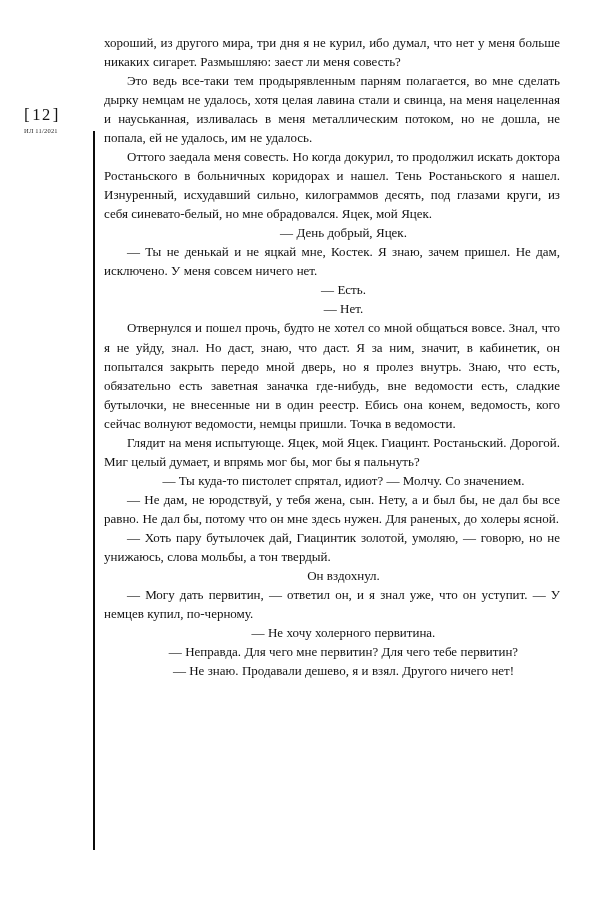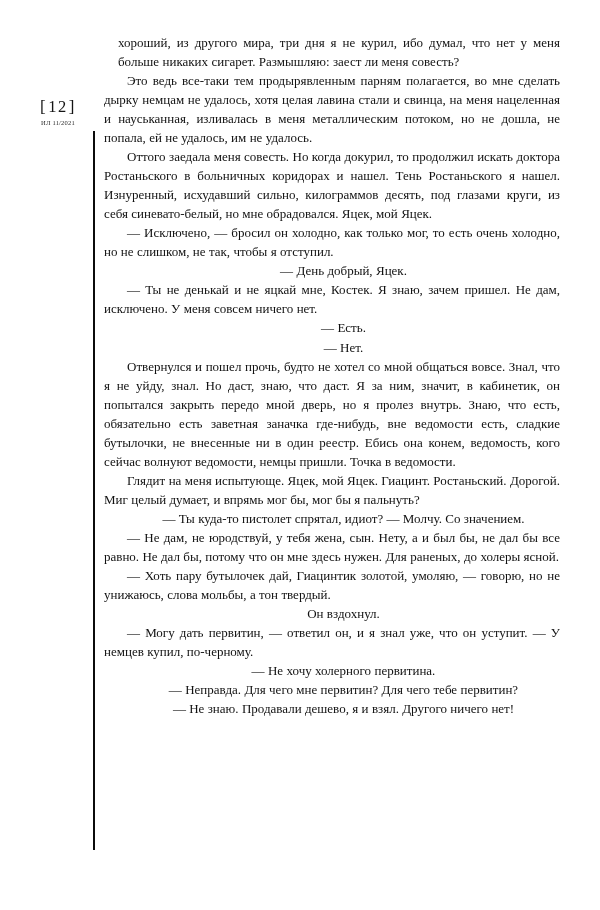--- a/index.html
+++ b/index.html
@@ -21,23 +21,22 @@
     inset: 0;
     width: 600px;
     height: 910px;
     background: #ffffff;
   }
 
   
   .margin-block {
     position: absolute;
     left: 24px;
-    top: 98px;
+    top: 106px;
     width: 68px;
-    text-align: center;
   }
   .folio {
     font-family: "Liberation Serif", "DejaVu Serif", serif;
     font-size: 17px;
     letter-spacing: 1.5px;
     color: #141414;
     line-height: 1.05;
     white-space: nowrap;
   }
   .folio .brkt {
@@ -80,21 +79,20 @@
     text-justify: inter-word;
     -webkit-hyphens: none;
     hyphens: none;
     word-spacing: 0.1px;
   }
   p.para.indent {
     text-indent: 23px;
   }
   p.para.cont {
     text-indent: 0;
-    margin-left: 14px;
   }
   p.para.last-left {
     text-align: center;
   }
 </style>
 </head>
 <body>
 
 <div class="page">
 
@@ -104,21 +102,20 @@
     </div>
     <div class="issue">ИЛ 11/2021</div>
   </div>
 
   <div class="vrule"></div>
 
   <div class="column">
     <p class="para cont">хороший, из другого мира, три дня я не курил, ибо думал, что нет у меня больше никаких сигарет. Размышляю: заест ли меня совесть?</p>
     <p class="para indent">Это ведь все-таки тем продырявленным парням полагается, во мне сделать дырку немцам не удалось, хотя целая лавина стали и свинца, на меня нацеленная и науськанная, изливалась в меня металлическим потоком, но не дошла, не попала, ей не удалось, им не удалось.</p>
     <p class="para indent">Оттого заедала меня совесть. Но когда докурил, то продолжил искать доктора Ростаньского в больничных коридорах и нашел. Тень Ростаньского я нашел. Изнуренный, исхудавший сильно, килограммов десять, под глазами круги, из себя синевато-белый, но мне обрадовался. Яцек, мой Яцек.</p>
-    <p class="para indent">— Исключено, — бросил он холодно, как только мог, то есть очень холодно, но не слишком, не так, чтобы я отступил.</p>
     <p class="para indent last-left">— День добрый, Яцек.</p>
     <p class="para indent">— Ты не денькай и не яцкай мне, Костек. Я знаю, зачем пришел. Не дам, исключено. У меня совсем ничего нет.</p>
     <p class="para indent last-left">— Есть.</p>
     <p class="para indent last-left">— Нет.</p>
     <p class="para indent">Отвернулся и пошел прочь, будто не хотел со мной общаться вовсе. Знал, что я не уйду, знал. Но даст, знаю, что даст. Я за ним, значит, в кабинетик, он попытался закрыть передо мной дверь, но я пролез внутрь. Знаю, что есть, обязательно есть заветная заначка где-нибудь, вне ведомости есть, сладкие бутылочки, не внесенные ни в один реестр. Ебись она конем, ведомость, кого сейчас волнуют ведомости, немцы пришли. Точка в ведомости.</p>
     <p class="para indent">Глядит на меня испытующе. Яцек, мой Яцек. Гиацинт. Ростаньский. Дорогой. Миг целый думает, и впрямь мог бы, мог бы я пальнуть?</p>
     <p class="para indent last-left">— Ты куда-то пистолет спрятал, идиот? — Молчу. Со значением.</p>
     <p class="para indent">— Не дам, не юродствуй, у тебя жена, сын. Нету, а и был бы, не дал бы все равно. Не дал бы, потому что он мне здесь нужен. Для раненых, до холеры ясной.</p>
     <p class="para indent">— Хоть пару бутылочек дай, Гиацинтик золотой, умоляю, — говорю, но не унижаюсь, слова мольбы, а тон твердый.</p>
     <p class="para indent last-left">Он вздохнул.</p>

